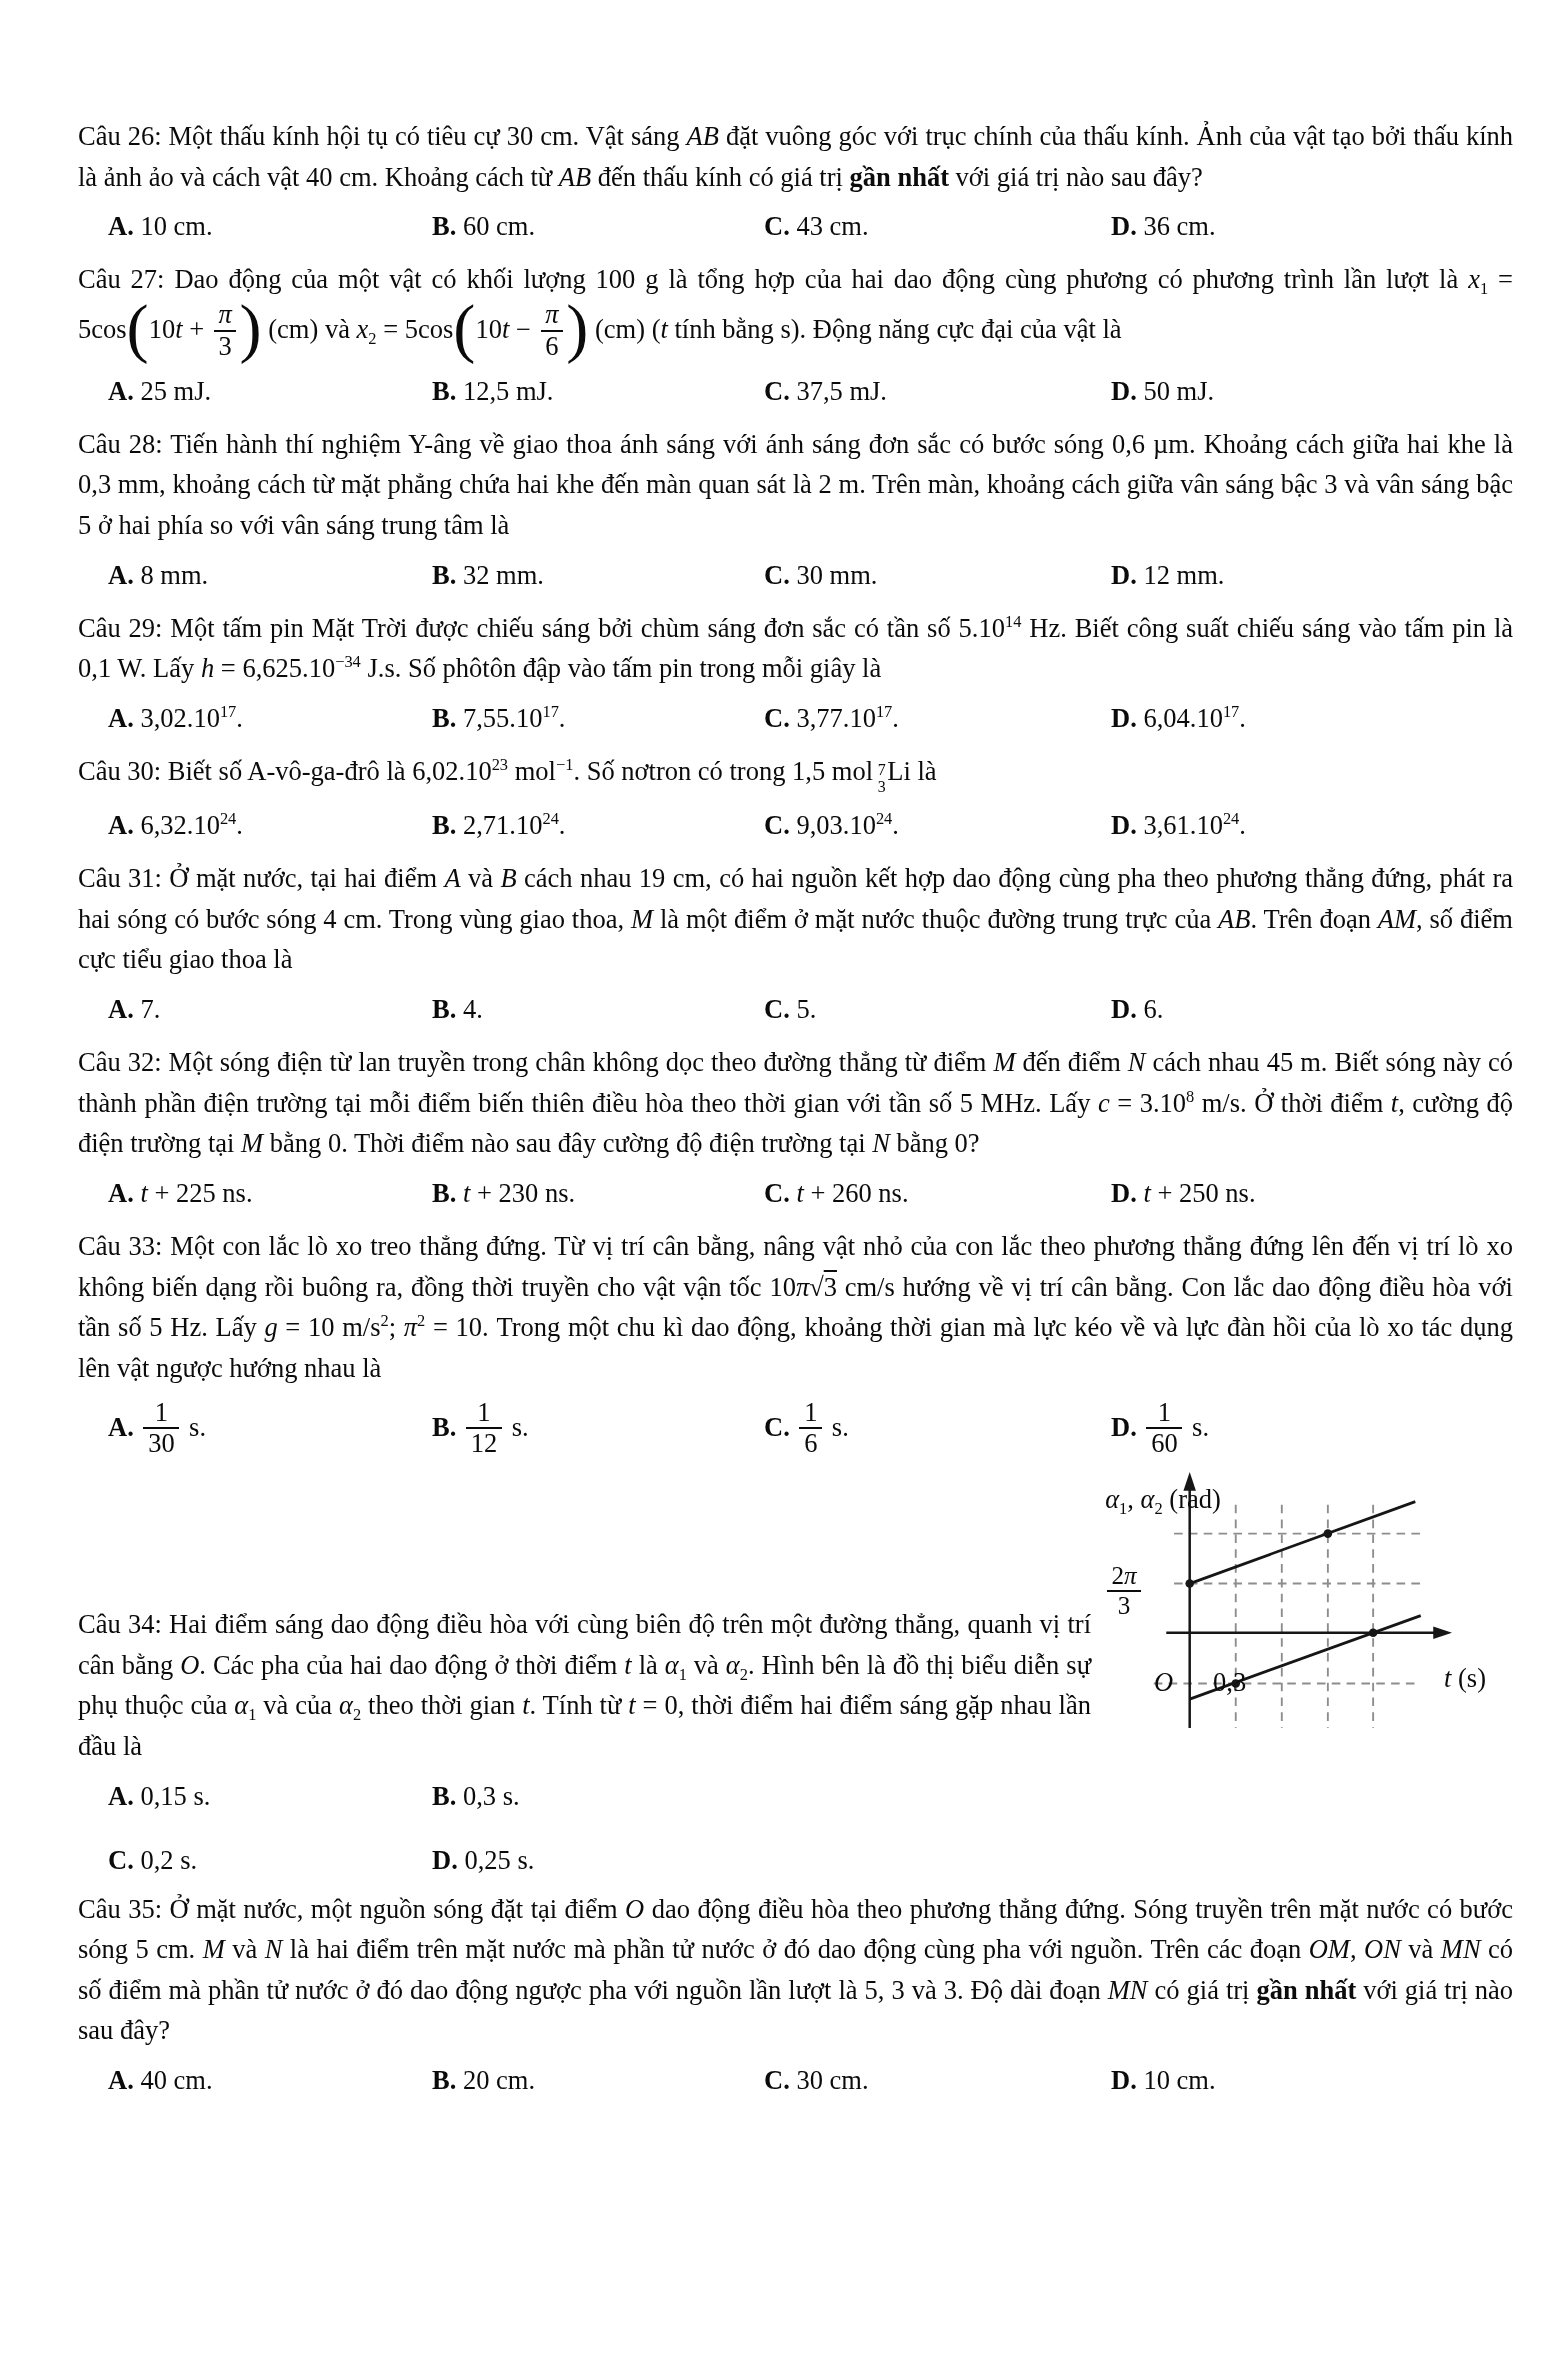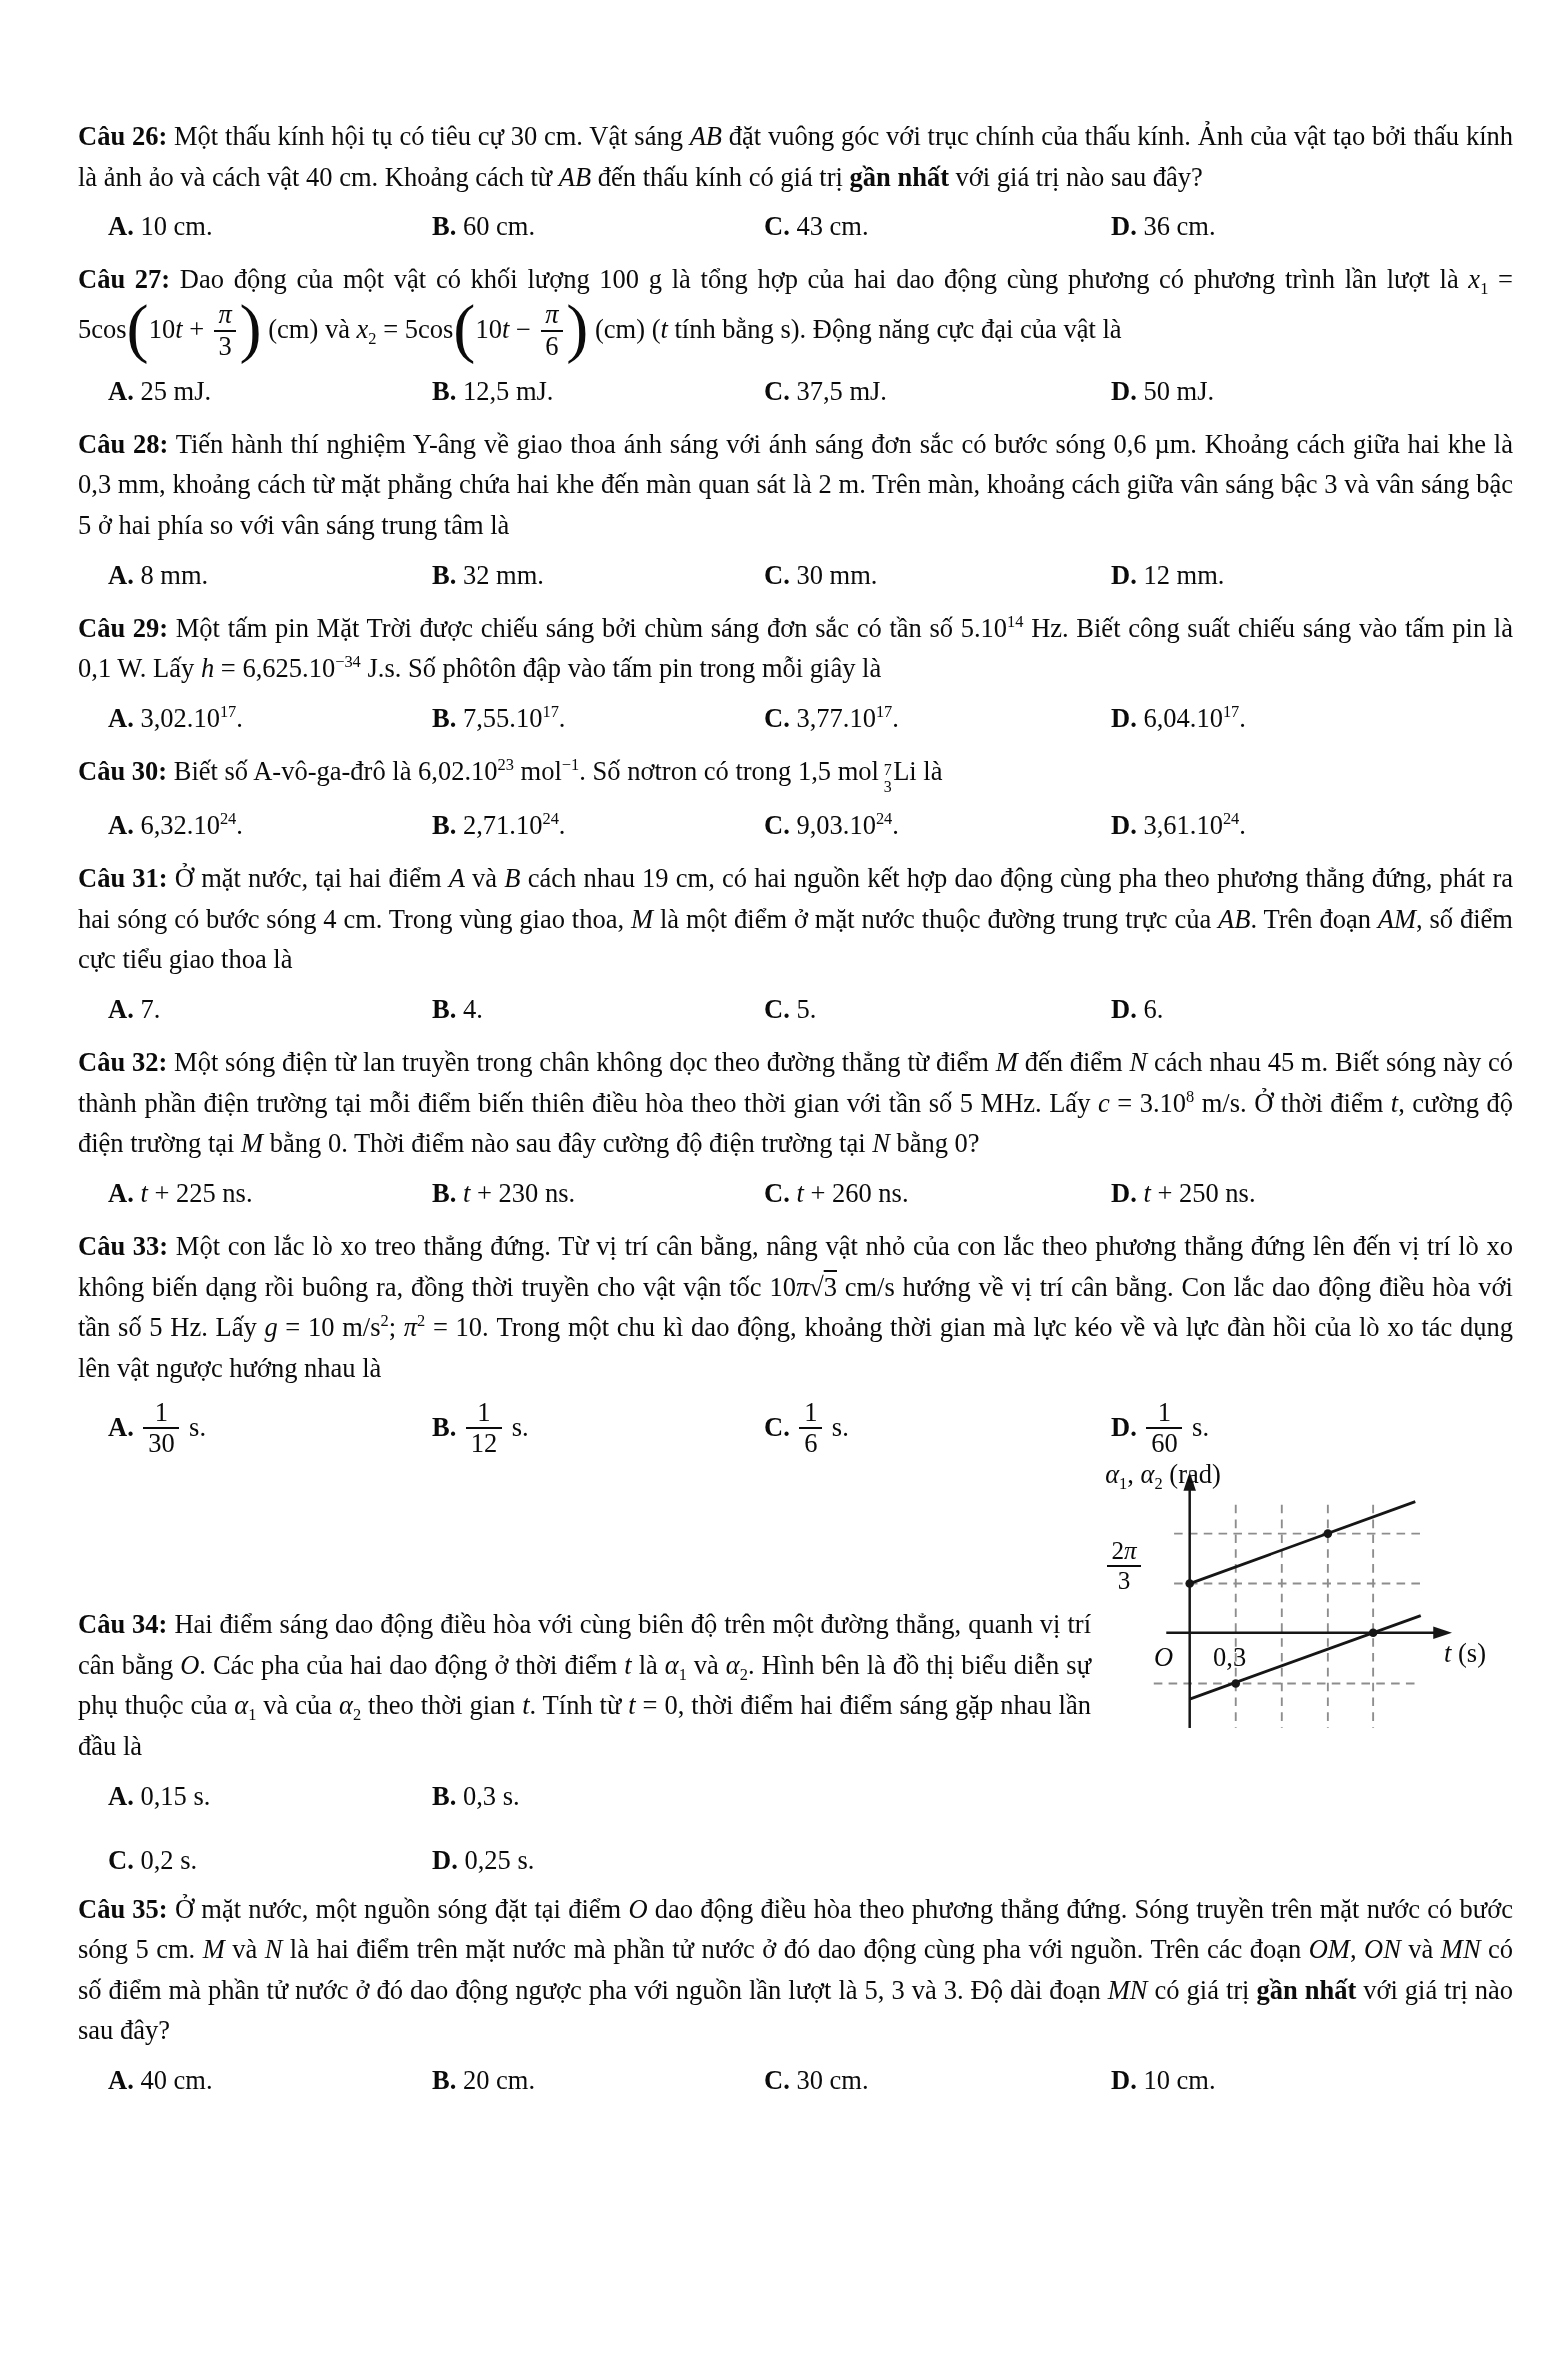--- a/index.html
+++ b/index.html
@@ -4,21 +4,21 @@
 <style>
   html,body{margin:0;padding:0;}
   body{
     width:1561px;height:2366px;background:#ffffff;color:#0b0b0b;
     font-family:"Liberation Serif","DejaVu Serif",serif;
     font-size:26.5px;line-height:1.53;overflow:hidden;
   }
   .page{box-sizing:border-box;width:1561px;height:2366px;padding:116px 48px 0 78px;position:relative;}
   .q{margin:0 0 7.8px 0;}
   .qbody{margin:0;text-align:justify;}
-  .qlabel{font-weight:bold;}
+  .qlabel{font-weight:normal;}
   .opts{
     display:grid;grid-template-columns:324px 332px 347px 1fr;
     padding-left:30px;margin:9.4px 0 12.5px 0;align-items:center;
   }
   .opts2{
     display:grid;grid-template-columns:324px 1fr;
     padding-left:30px;margin:9.4px 0 3.1px 0;align-items:center;row-gap:24px;
   }
   .opt{white-space:nowrap;}
   .opt b{font-weight:bold;}
@@ -34,21 +34,21 @@
   .nucl{display:inline-block;text-align:center;vertical-align:-0.45em;line-height:1;margin:0 1.6px 0 4.7px;}
   .nucl span{display:block;font-size:0.6em;line-height:1.1;}
   
   .rt{white-space:nowrap;}
   .ol{text-decoration:overline;}
   
   .q34wrap{display:flex;justify-content:space-between;align-items:flex-end;}
   .q34text{width:1013px;}
   .graph{position:relative;width:414px;height:306px;margin-top:-11px;flex:0 0 auto;}
   .graph svg{position:absolute;left:0;top:0;}
-  .glabel{position:absolute;white-space:nowrap;}
+  .glabel{position:absolute;white-space:nowrap;margin-top:25px;}
   .g-ylabel{left:6.2px;top:-6.2px;}
   .g-ytick{left:4.7px;top:76px;font-size:0.95em;text-decoration:underline;}
   .g-origin{left:55px;top:176px;font-style:italic;}
   .g-xtick{left:114px;top:176px;}
   .g-xlabel{left:345px;top:172px;}
   .footer{margin-top:75px;text-align:right;padding-right:246px;}
 </style>
 </head>
 <body>
 

